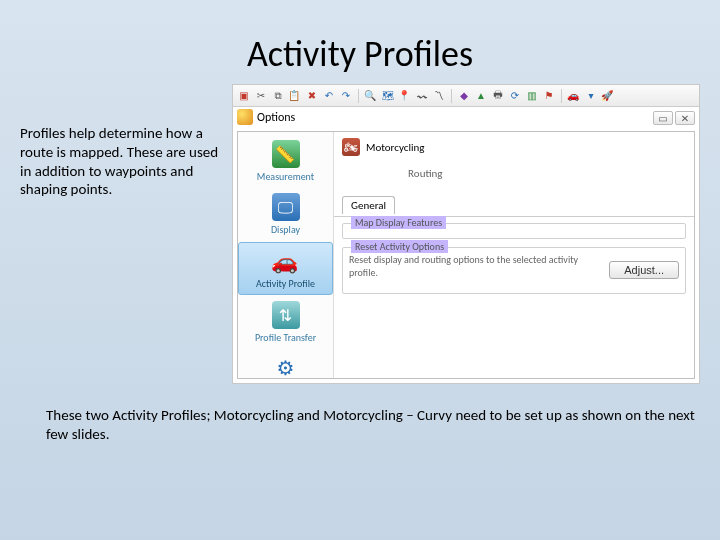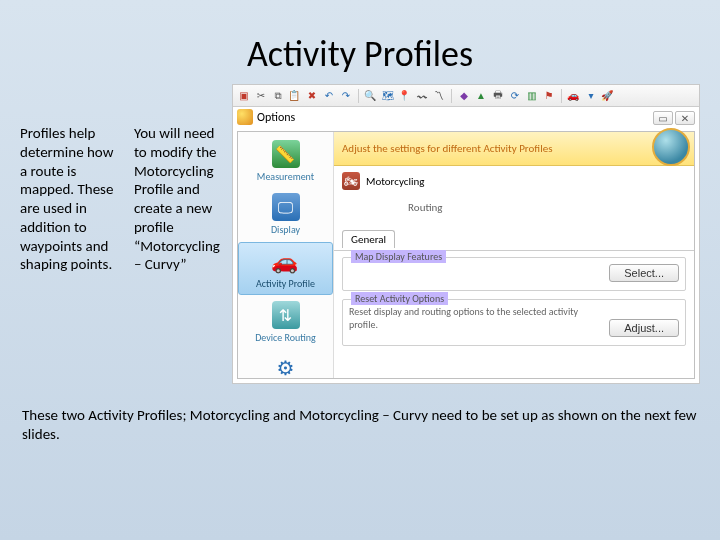--- a/index.html
+++ b/index.html
@@ -231,31 +231,31 @@
   .desc {
     font-size:10px;
     color:#666;
     line-height:1.25;
     margin-bottom:6px;
   }
 
   .bottom-para {
     padding: 22px 22px 0 22px;
     line-height: 1.25;
+    margin-left: 24px;
   }
 </style>
 </head>
 <body>
 
 <h1 class="title">Activity Profiles</h1>
 
 <div class="content-row">
   <div class="left-col">
     <p>Profiles help determine how a route is mapped. These are used in addition to waypoints and shaping points.</p>
-    <p>You will need to modify the Motorcycling Profile and create a new profile “Motorcycling – Curvy”</p>
   </div>
 
   <div class="screenshot">
 
     <div class="toolbar">
       <span class="tool-ico red">▣</span>
       <span class="tool-ico">✂</span>
       <span class="tool-ico">⧉</span>
       <span class="tool-ico">📋</span>
       <span class="tool-ico red">✖</span>
@@ -300,55 +300,48 @@
         <div class="nav-item">
           <div class="nav-icon ni-display">🖵</div>
           <span>Display</span>
         </div>
         <div class="nav-item selected">
           <div class="nav-icon ni-activity">🚗</div>
           <span>Activity Profile</span>
         </div>
         <div class="nav-item">
           <div class="nav-icon ni-transfer">⇅</div>
-          <span>Device Routing</span>
+          <span>Profile Transfer</span>
         </div>
         <div class="nav-item">
           <div class="nav-icon ni-general">⚙</div>
 
         </div>
       </div>
 
       <div class="pane">
 
-        <div class="yellow-strip">
-          <span>Adjust the settings for different Activity Profiles</span>
-          <div class="globe"></div>
-        </div>
 
         <div class="prof-row">
           <div class="bike-ico">🏍</div>
           <span>Motorcycling</span>
         </div>
 
         <div class="tabs">
           <div class="tab active">General</div>
           <div class="tab">Routing</div>
         </div>
 
         <div class="groupbox">
           <span class="glabel">Map Display Features</span>
-          <div class="row-right">
-            <button class="btn">Select...</button>
-          </div>
         </div>
 
         <div class="groupbox">
           <span class="glabel">Reset Activity Options</span>
-          <div style="display:flex; align-items:flex-end; gap:8px;">
+          <div style="display:flex; align-items:center; gap:8px;">
             <div class="desc" style="flex:1">Reset display and routing options to the selected activity profile.</div>
             <button class="btn">Adjust...</button>
           </div>
         </div>
 
       </div>
 
     </div>
 
   </div>

